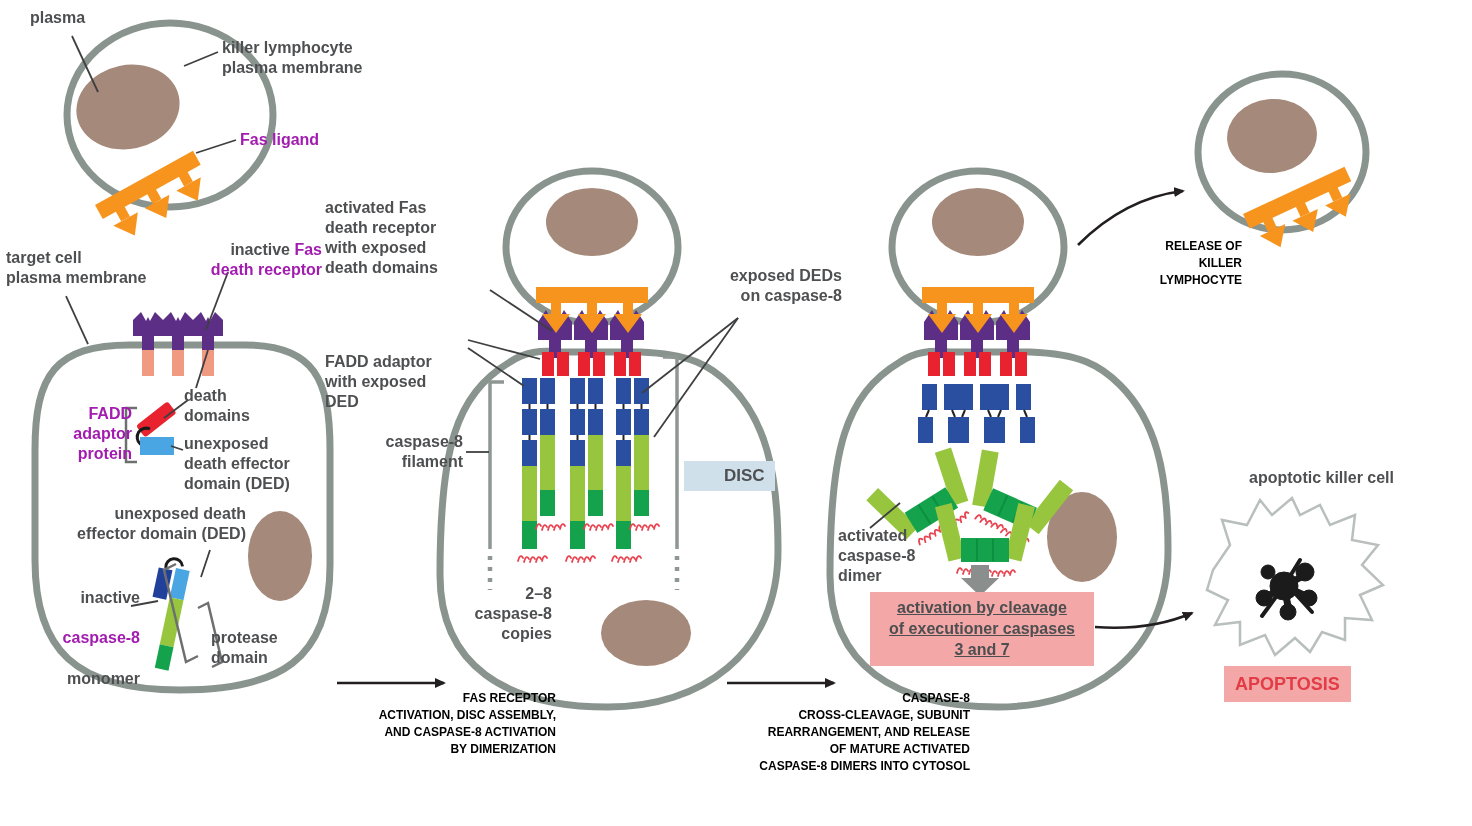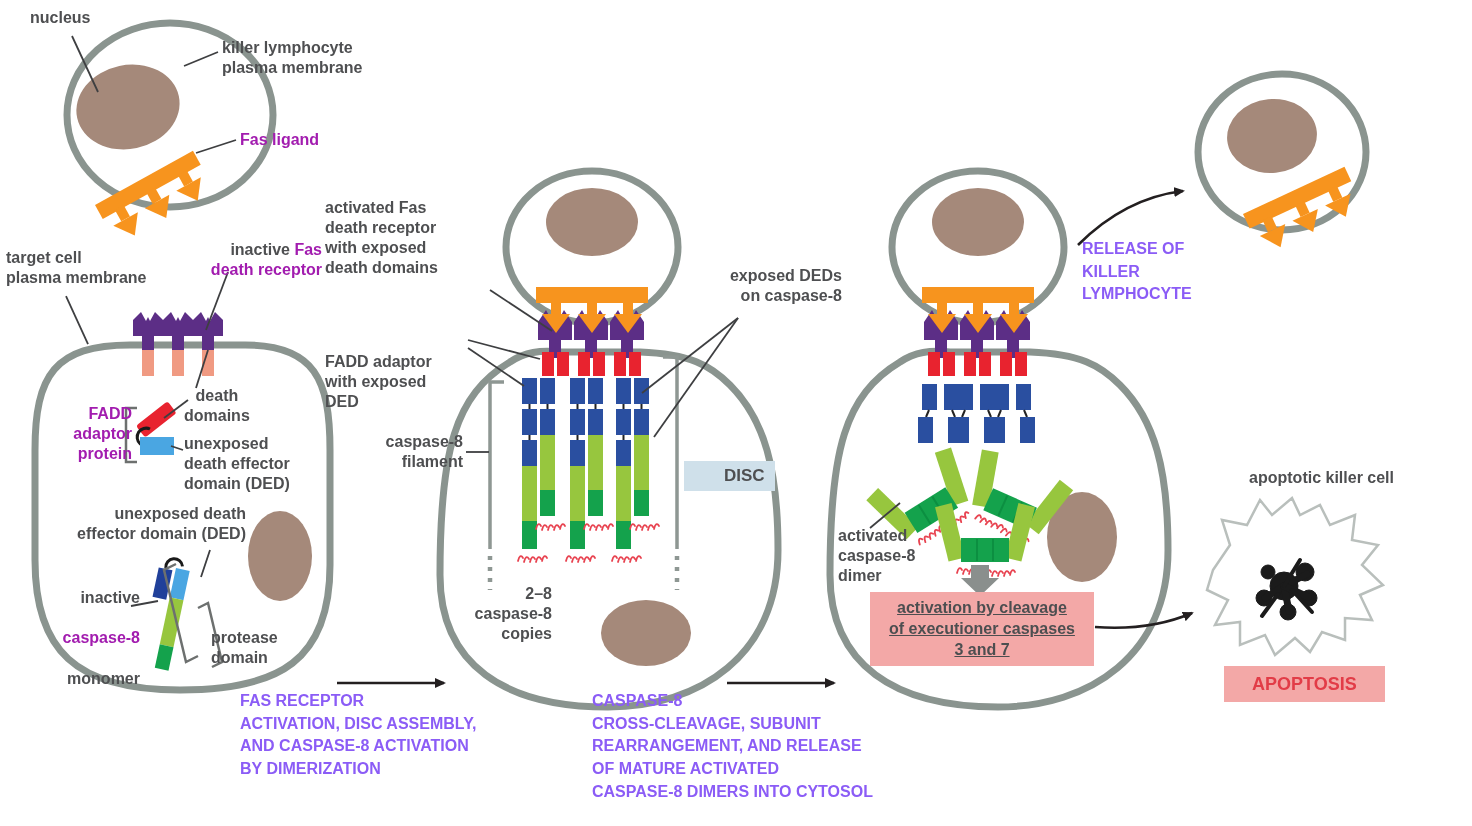--- a/index.html
+++ b/index.html
@@ -3,26 +3,26 @@
 <meta charset="utf-8">
 <style>
   html,body{margin:0;padding:0;background:#fff;}
   #stage{position:relative;width:1472px;height:826px;background:#fff;overflow:hidden;
          font-family:"Liberation Sans",sans-serif;}
   #art{position:absolute;left:0;top:0;}
   .lbl{position:absolute;font:600 16px/1.26 "Liberation Sans",sans-serif;color:#4e4f51;
        white-space:pre-line;z-index:3;}
   .red{color:#a21caf;}
   .ctr{text-align:right;}
-  .cap{font-weight:700;font-size:16px;line-height:1.42;text-align:left;color:#8b5cf6;}
+  .cap{font-weight:700;font-size:12px;line-height:1.42;text-align:right;color:#000000;}
   .discbox{position:absolute;background:#cfe0ea;color:#4e4f51;font:700 17px/26px "Liberation Sans",sans-serif;
        padding:2px 10px;z-index:3;}
   .pinkbox{position:absolute;background:#f3a8a7;z-index:3;text-align:center;}
   .pinkbox .inner{font:600 16px/1.3 "Liberation Sans",sans-serif;color:#4c4e50;white-space:pre-line;padding:6px 8px;text-decoration:underline;}
-  .apop{font:700 18px/24px "Liberation Sans",sans-serif;color:#e23c47;padding:6px 28px;white-space:pre-line;}
+  .apop{font:700 18px/24px "Liberation Sans",sans-serif;color:#e23c47;padding:6px 11px;white-space:pre-line;}
 </style>
 </head>
 <body>
 
 <div id="stage">
 
 <svg id="art" width="1472" height="826" viewBox="0 0 1472 826">
   <defs>
     <marker id="ah" markerWidth="12" markerHeight="10" refX="9" refY="5" orient="auto" markerUnits="userSpaceOnUse">
       <path d="M0,0 L11,5 L0,10 Z" fill="#231f20"></path>
@@ -281,36 +281,36 @@
       </g>
       <g stroke-width="4" stroke-linecap="round">
         <line x1="1292" y1="590" x2="1312" y2="612"></line>
         <line x1="1284" y1="586" x2="1300" y2="560"></line>
         <line x1="1278" y1="594" x2="1262" y2="616"></line>
       </g>
     </g>
   </g>
 </svg>
 
-<div class="lbl" style="left:30px;top:8px;">nucleus</div>
+<div class="lbl" style="left:30px;top:8px;">plasma</div>
 <div class="lbl" style="left:222px;top:38px;">killer lymphocyte
 plasma membrane</div>
 <div class="lbl red" style="left:240px;top:130px;">Fas ligand</div>
 
 <div class="lbl ctr" style="left:156px;top:220px;width:166px;">
   <span>inactive </span><span class="red">Fas</span>
   <span class="red" style="display:block;">death receptor</span>
 </div>
 
 <div class="lbl" style="left:6px;top:248px;">target cell
 plasma membrane</div>
 <div class="lbl red ctr" style="left:32px;top:404px;width:100px;">FADD
 adaptor
 protein</div>
-<div class="lbl" style="left:184px;top:386px;text-align:center;">death
+<div class="lbl" style="left:184px;top:386px;">death
 domains</div>
 <div class="lbl" style="left:184px;top:434px;">unexposed
 death effector
 domain (DED)</div>
 <div class="lbl ctr" style="left:38px;top:504px;width:208px;">unexposed death
 effector domain (DED)</div>
 
 <div class="lbl ctr" style="left:28px;top:568px;width:112px;">
   <span style="display:block;">inactive</span>
   <span class="red" style="display:block;">caspase-8</span>

